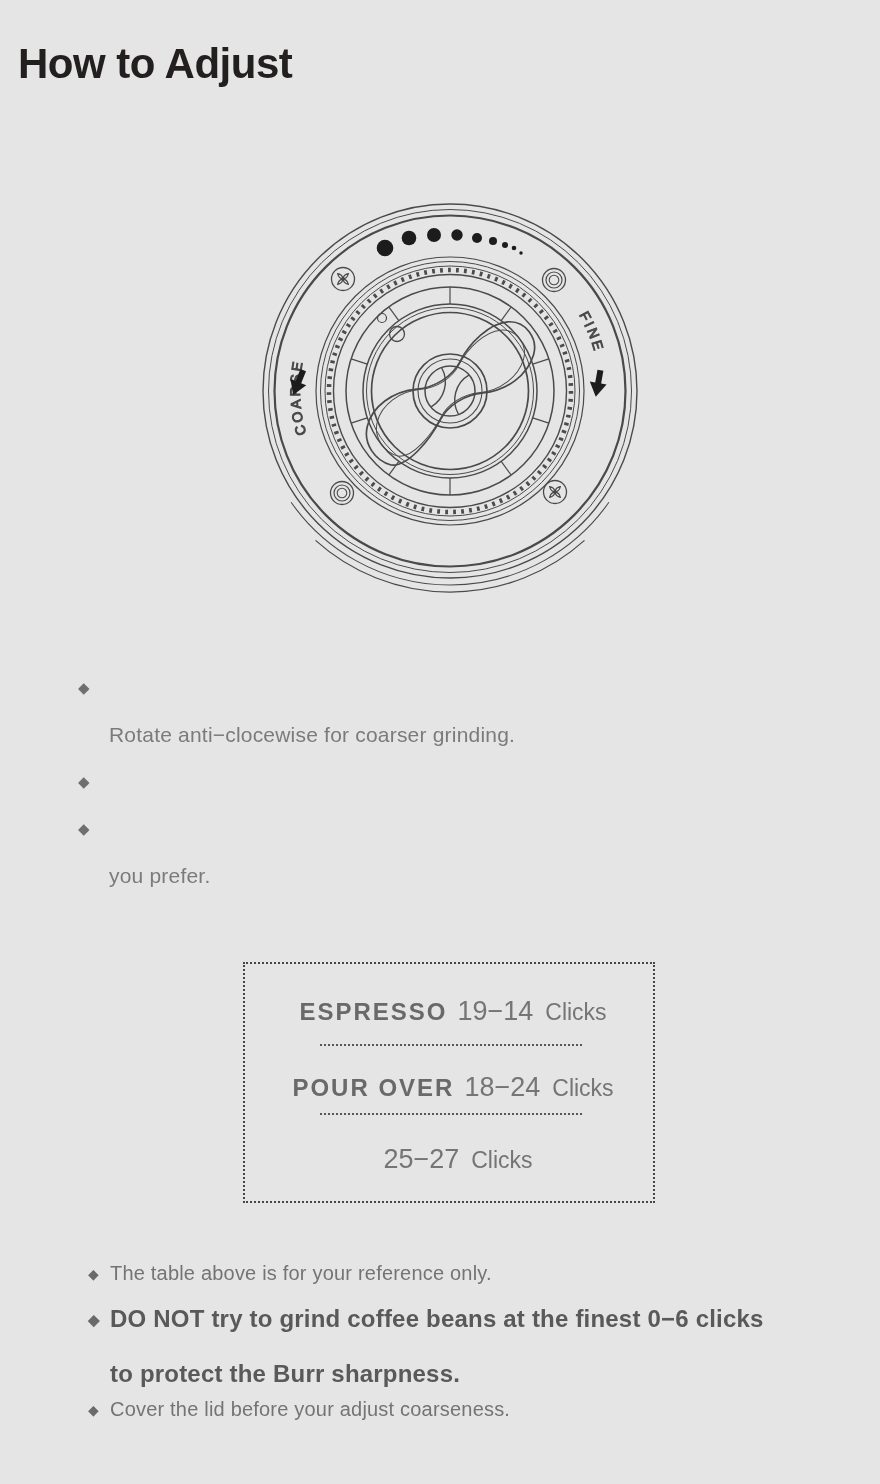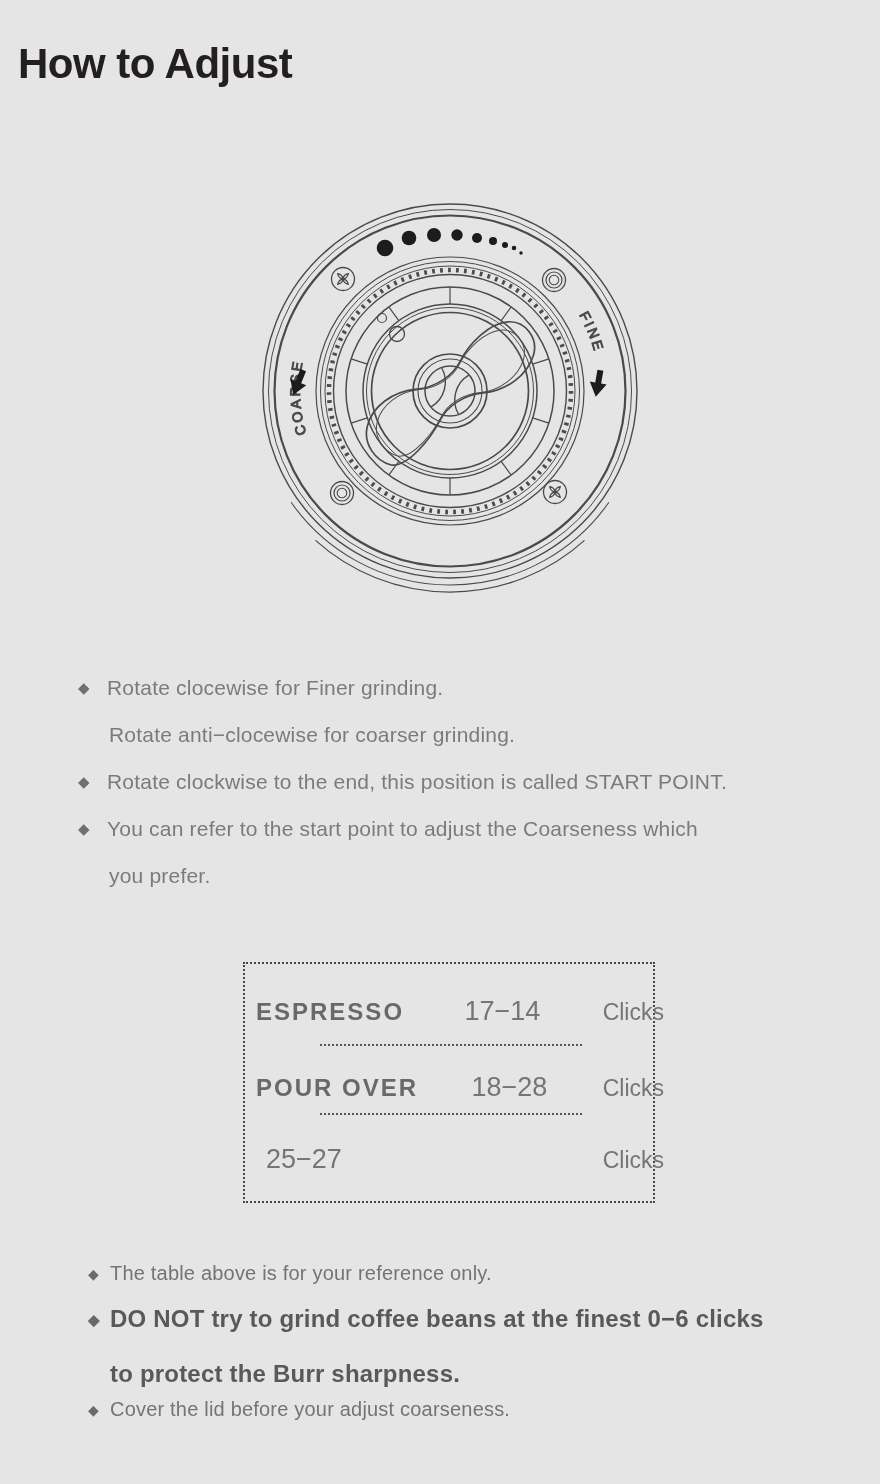--- a/index.html
+++ b/index.html
@@ -66,24 +66,24 @@
   .clicks-box {
     position: absolute;
     left: 243px;
     top: 962px;
     width: 412px;
     height: 241px;
     border: 2px dotted #464646;
   }
   .clicks-row {
     position: absolute;
-    left: 11px;
+    left: 4px;
     width: 100%;
     display: flex;
-    justify-content: space-between;
+    justify-content: center;
     align-items: baseline;
     white-space: nowrap;
     color: #6b6b6b;
   }
   .clicks-row .method {
     font-weight: bold;
     font-size: 24px;
     letter-spacing: 2px;
     color: #696969;
   }
@@ -260,50 +260,47 @@
         <circle cx="188" cy="205" r="25" stroke-width="1.5"></circle>
         <path stroke-width="1.4" d="M 179.5 181.5 A 29 29 0 0 1 168.8 221.1"></path>
         <path stroke-width="1.4" d="M 196.6 228.5 A 29 29 0 0 1 207.2 188.9"></path>
       </g>
     </svg>
   </div>
 
   <ul class="instructions">
     <li class="line">
       <span class="dm">◆</span>
-      <span class="txt">Rotate clocewise for Finer grinding.</span>
     </li>
     <li class="line cont-indent">
       <span class="dm hidden">◆</span>
       <span class="txt">Rotate anti−clocewise for coarser grinding.</span>
     </li>
     <li class="line">
       <span class="dm">◆</span>
-      <span class="txt">Rotate clockwise to the end, this position is called START POINT.</span>
     </li>
     <li class="line">
       <span class="dm">◆</span>
-      <span class="txt">You can refer to the start point to adjust the Coarseness which</span>
     </li>
     <li class="line cont-indent">
       <span class="dm hidden">◆</span>
       <span class="txt">you prefer.</span>
     </li>
   </ul>
 
   <div class="clicks-box">
     <div class="clicks-row row-1">
       <span class="method">ESPRESSO</span>
-      <span class="range">17−14</span>
+      <span class="range">19−14</span>
       <span class="unit">Clicks</span>
     </div>
     <div class="dotted-sep sep-1"></div>
     <div class="clicks-row row-2">
       <span class="method">POUR OVER</span>
-      <span class="range">18−28</span>
+      <span class="range">18−24</span>
       <span class="unit">Clicks</span>
     </div>
     <div class="dotted-sep sep-2"></div>
     <div class="clicks-row row-3">
       <span class="range">25−27</span>
       <span class="unit">Clicks</span>
     </div>
   </div>
 
   <div class="note n-1">

